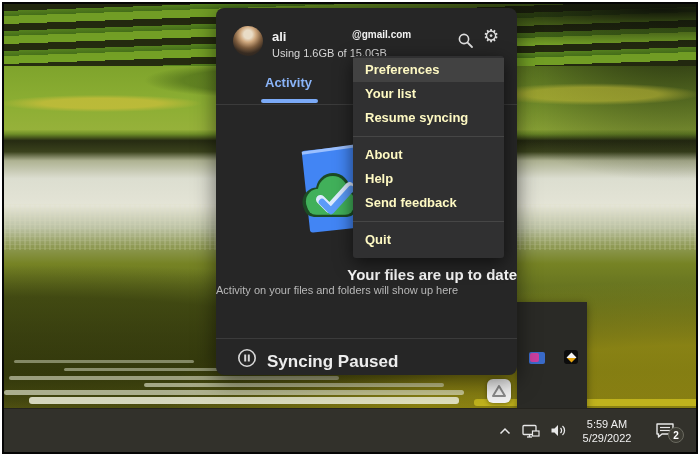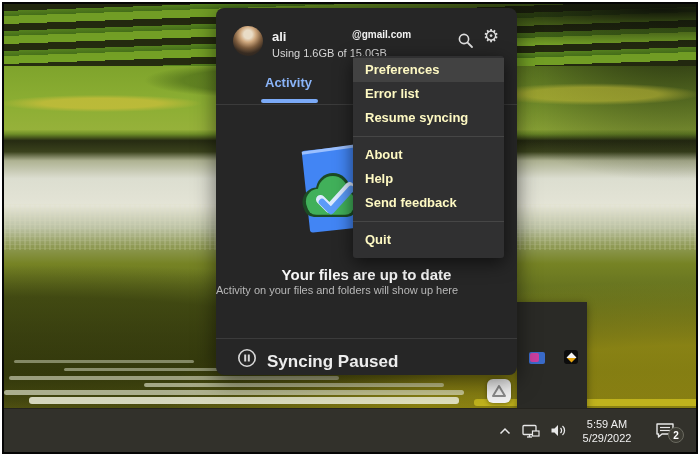--- a/index.html
+++ b/index.html
@@ -42,21 +42,21 @@
   .acct-name { position:absolute; left:56px; top:21px; font-size:13px; font-weight:bold; color:#f2f2f2; }
   .acct-email { position:absolute; left:136px; top:21px; font-size:10px; font-weight:bold; color:#f2f2f2; }
   .storage { position:absolute; left:56px; top:39px; font-size:11px; color:#d6d6d6; }
   .hdr-icon { position:absolute; top:24px; color:#dcdcdc; cursor:pointer; }
   .search-btn { left:241px; }
   .gear-btn { left:267px; top:19px; font-size:18px; line-height:18px; }
   .tab { position:absolute; left:49px; top:67px; font-size:13px; font-weight:bold; color:#8ab4f8; cursor:pointer; }
   .tab-underline { position:absolute; left:45px; top:91px; width:57px; height:4px; border-radius:3px; background:#7baaf7; }
   .hdr-divider { position:absolute; left:0; top:96px; width:100%; height:1px; background:#3b3b3b; }
   .empty-icon { position:absolute; left:68px; top:128px; }
-  .empty-title { position:absolute; left:0; top:258px; width:100%; text-align:center; font-size:15px; font-weight:bold; color:#f5f5f5; }
+  .empty-title { position:absolute; left:0; top:258px; width:100%; text-align:right; font-size:15px; font-weight:bold; color:#f5f5f5; }
   .empty-sub { position:absolute; left:0; top:276px; width:100%; text-align:left; font-size:11px; color:#b8b8b8; }
   .foot-divider { position:absolute; left:0; top:330px; width:100%; height:1px; background:#3b3b3b; }
   .pause-btn { position:absolute; left:21px; top:340px; width:20px; height:20px; cursor:pointer; }
   .status-label { position:absolute; left:51px; top:344px; font-size:17px; font-weight:bold; color:#ededed; }
 
   
   .context-menu { position:absolute; left:349px; top:52px; width:151px; background:#303031; border-radius:3px;
     box-shadow:0 5px 18px rgba(0,0,0,.6); z-index:6; padding:2px 0 6px 0; }
   .menu-item { height:24px; line-height:24px; padding-left:12px; font-size:13px; font-weight:bold; color:#fef9c3; cursor:pointer; }
   .menu-item.highlighted { background:#424242; }
@@ -165,21 +165,21 @@
         <circle cx="10" cy="10" r="8.2" fill="none" stroke="#d8d8d8" stroke-width="1.6"></circle>
         <rect x="7.2" y="6.5" width="2" height="7" fill="#d8d8d8"></rect>
         <rect x="10.8" y="6.5" width="2" height="7" fill="#d8d8d8"></rect>
       </svg>
     </div>
     <div class="status-label">Syncing Paused</div>
   </div>
 
   <div class="context-menu">
     <div class="menu-item highlighted">Preferences</div>
-    <div class="menu-item">Error list</div>
+    <div class="menu-item">Your list</div>
     <div class="menu-item">Resume syncing</div>
     <div class="menu-sep"></div>
     <div class="menu-item">About</div>
     <div class="menu-item">Help</div>
     <div class="menu-item">Send feedback</div>
     <div class="menu-sep"></div>
     <div class="menu-item">Quit</div>
   </div>
 
   <div class="taskbar">

